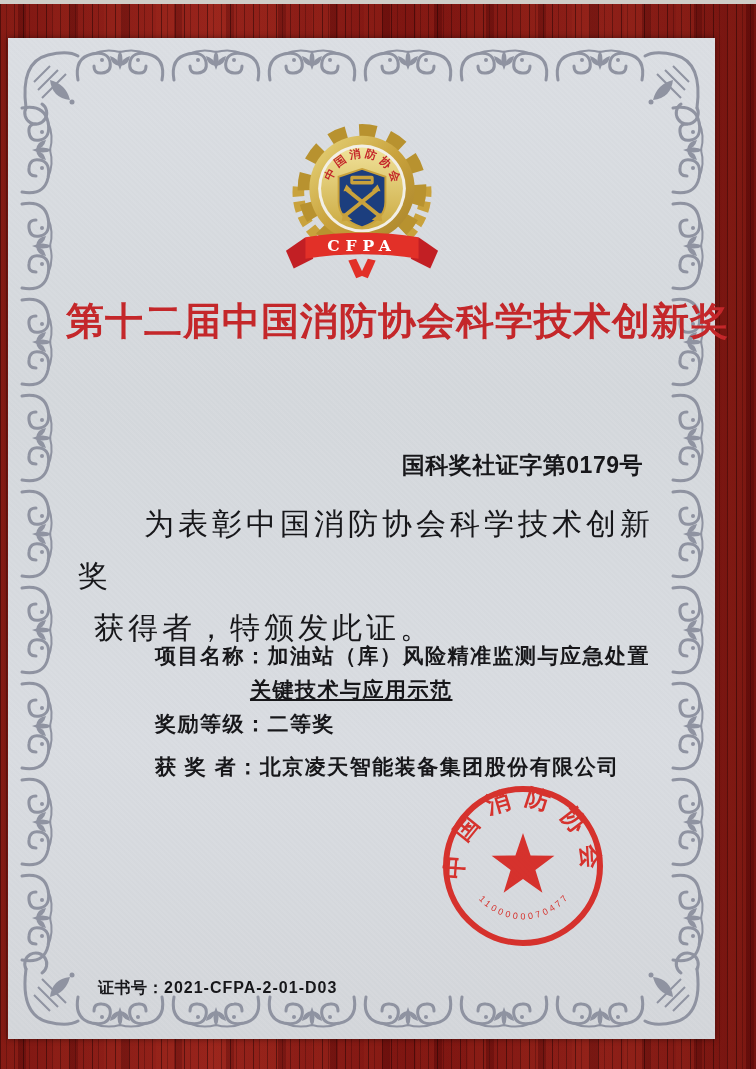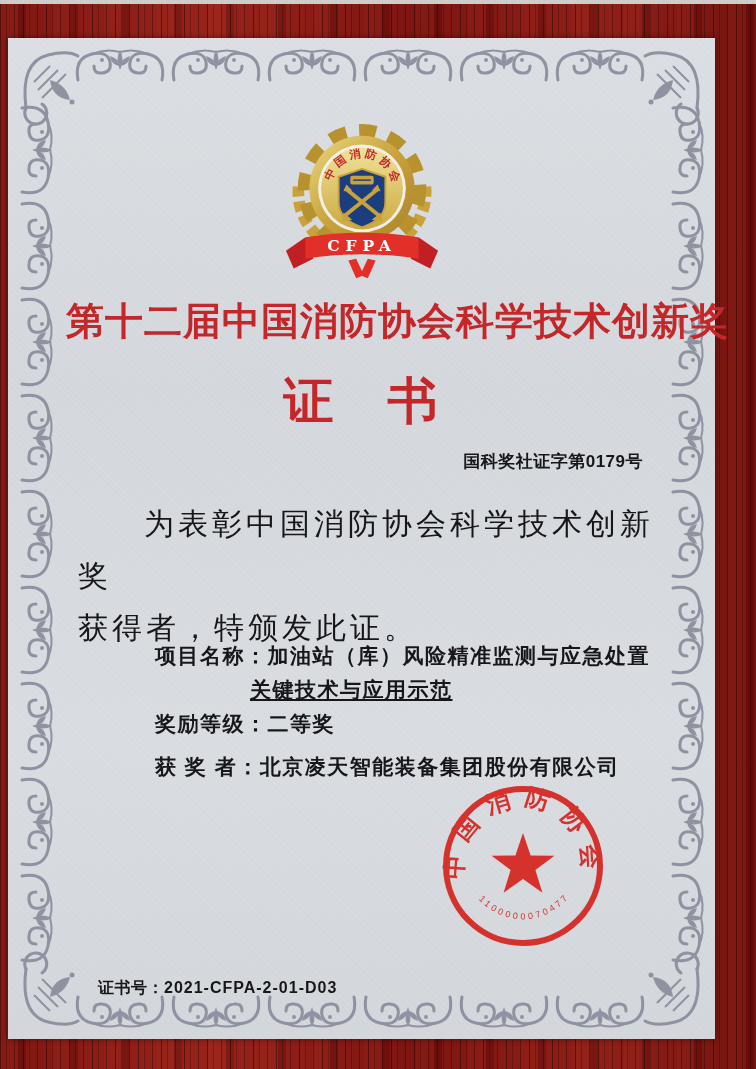--- a/index.html
+++ b/index.html
@@ -26,29 +26,29 @@
   .title{
     position:absolute;left:0;top:258px;width:100%;text-align:center;
     font-size:38px;font-weight:bold;color:#c4272a;letter-spacing:1px;white-space:nowrap;padding-left:36px;
   }
   .heading{
     position:absolute;left:0;top:330px;width:100%;text-align:center;
     font-size:50px;font-weight:bold;color:#c4272a;letter-spacing:2px;
   }
   .doc-number{
     position:absolute;right:72px;top:412px;
-    font-size:17px;font-weight:bold;color:#17171a;letter-spacing:0.5px;
+    font-size:23px;font-weight:bold;color:#17171a;letter-spacing:0.5px;
   }
   .body-text{
     position:absolute;left:70px;top:460px;width:582px;
     font-family:"DejaVu Serif", serif;
     font-size:30px;color:#17171a;line-height:52px;letter-spacing:4px;
   }
   .body-line1{text-indent:66px;display:block;}
-  .body-line2{display:block;}
+  .body-line2{display:block;margin-left:16px;}
   .fields{position:absolute;left:147px;top:592px;width:470px;font-size:21px;font-weight:bold;color:#17171a;}
   .field-row{position:absolute;left:0;white-space:nowrap;letter-spacing:1.5px;}
   .fr1{top:12px;}
   .fr1b{top:46px;left:95px;text-decoration:underline;}
   .fr2{top:80px;}
   .fr3{top:123px;}
   .seal{position:absolute;left:430px;top:743px;width:170px;height:170px;z-index:1;}
   .date{
     position:absolute;left:386px;top:843px;z-index:2;
     font-size:27px;font-weight:bold;color:#141416;letter-spacing:1px;white-space:nowrap;
@@ -180,21 +180,20 @@
       <path d="M22 118 L2 132 L10 150 L30 140 Z" fill="#c21f24"></path>
       <path d="M138 118 L158 132 L150 150 L130 140 Z" fill="#c21f24"></path>
       <path d="M66 142 l8 18 l8 -3 l-8 -17 z" fill="#e23028"></path>
       <path d="M94 142 l-8 18 l-8 -3 l8 -17 z" fill="#e23028"></path>
       <path d="M22 118 Q80 109 138 118 L138 140 Q80 131 22 140 Z" fill="#e23028"></path>
       <text x="80" y="132" text-anchor="middle" font-size="16" font-weight="bold" fill="#ffffff" letter-spacing="6" font-family="DejaVu Serif, serif">CFPA</text>
     </g>
   </svg>
 
   <div class="title">第十二届中国消防协会科学技术创新奖</div>
-  <div class="heading">证　书</div>
   <div class="doc-number">国科奖社证字第0179号</div>
 
   <div class="body-text">
     <span class="body-line1">为表彰中国消防协会科学技术创新奖</span>
     <span class="body-line2">获得者，特颁发此证。</span>
   </div>
 
   <div class="fields">
     <div class="field-row fr1">
       <span>项目名称：</span><span>加油站（库）风险精准监测与应急处置</span>

